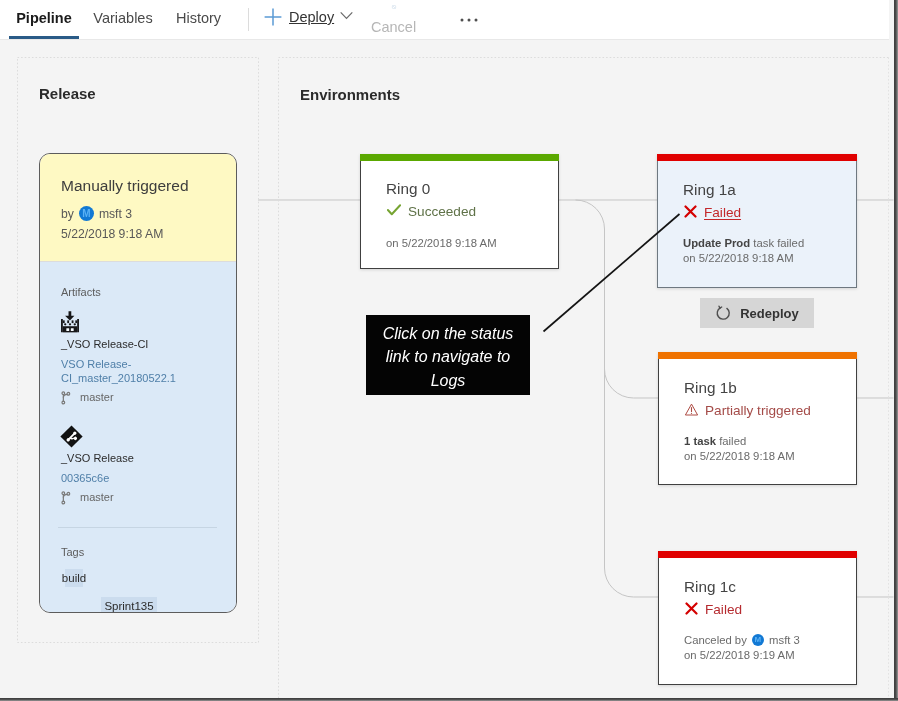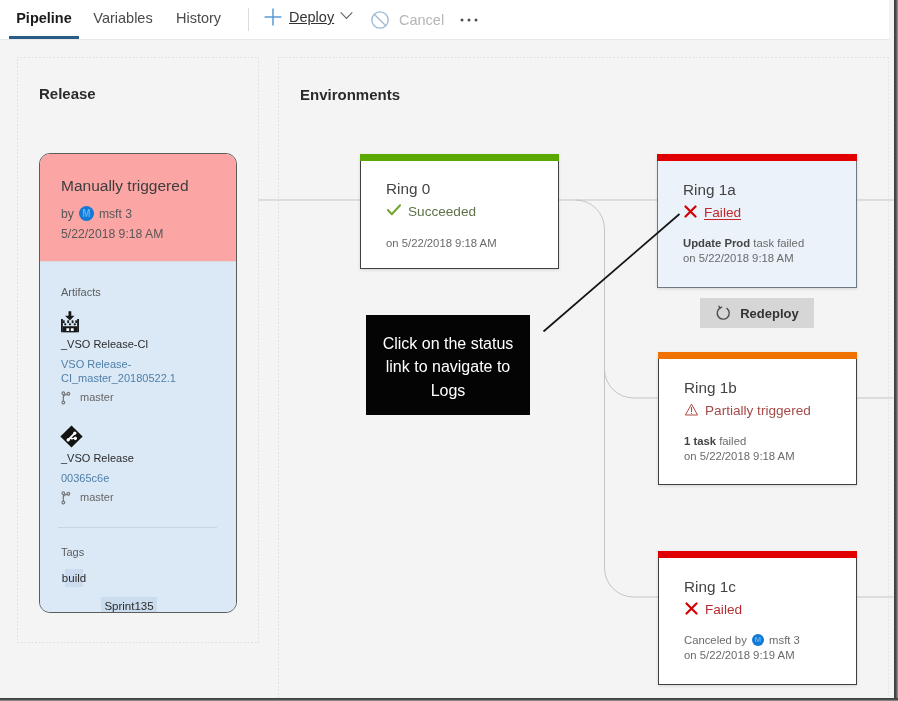--- a/index.html
+++ b/index.html
@@ -21,21 +21,21 @@
   .tbsep{position:absolute;left:248px;top:8px;width:1px;height:23px;background:#dcdcdc;}
   .tbbtn{position:absolute;height:30px;display:flex;align-items:center;gap:7px;
          font-size:14.5px;color:#333;cursor:pointer;}
   .tbbtn.disabled{color:#b6b6b6;cursor:default;}
   .panel-title{position:absolute;font-size:14.5px;font-weight:bold;color:#2b2b2b;}
 
   
   .rel-card{position:absolute;left:39px;top:153px;width:198px;height:460px;
             background:#f7f7f7;border:1px solid #5c5c5c;border-radius:11px;
             box-sizing:border-box;overflow:hidden;}
-  .rel-head{position:absolute;left:0;top:0;right:0;height:108px;background:#fca5a5;
+  .rel-head{position:absolute;left:0;top:0;right:0;height:108px;background:#fef9c3;
             border-bottom:1px solid #dcdcdc;box-sizing:border-box;}
   .rel-title{position:absolute;left:21px;top:23px;font-size:15.5px;color:#3d3d3d;}
   .rel-by{position:absolute;left:21px;top:52px;font-size:12.2px;color:#585858;display:flex;align-items:center;gap:5px;}
   .rel-date{position:absolute;left:21px;top:73px;font-size:12.2px;color:#585858;}
   .rel-body{position:absolute;left:0;top:108px;right:0;bottom:0;background:#dbe9f7;}
   .sec-label{position:absolute;font-size:11px;color:#5c5c5c;}
   .art-name{position:absolute;font-size:11px;color:#2b2b2b;}
   .art-link{position:absolute;font-size:11px;color:#4f7fa8;width:130px;line-height:14px;}
   .art-branch{position:absolute;font-size:11px;color:#666;}
   .divider{position:absolute;height:1px;background:#c6d5e3;}
@@ -47,23 +47,23 @@
        box-sizing:border-box;box-shadow:0 1px 3px rgba(0,0,0,0.13);}
   .env .bar{position:absolute;left:-1px;right:-1px;top:-1px;height:7px;}
   .env-name{position:absolute;left:25px;font-size:15.3px;color:#444444;}
   .env-status{position:absolute;left:26px;font-size:13.6px;display:flex;align-items:flex-start;gap:7px;}
   .env-meta{position:absolute;left:25px;font-size:11.3px;color:#6a6a6a;line-height:15.2px;}
 
   .redeploy{position:absolute;left:700px;top:298px;width:114px;height:30px;
             background:#d6d6d6;display:flex;align-items:center;justify-content:center;gap:8px;
             font-size:13px;font-weight:bold;color:#333;cursor:pointer;}
 
-  .callout{position:absolute;left:366px;top:315px;width:164px;height:100px;background:#040404;
+  .callout{position:absolute;left:366px;top:315px;width:164px;height:80px;background:#040404;
            color:#fff;font-size:16px;line-height:23.5px;text-align:center;
-           display:flex;align-items:center;justify-content:center;}
+           display:flex;align-items:center;justify-content:center;font-style:italic;}
   .callout span{display:block;width:152px;padding-top:4px;}
 
   svg.conn{position:absolute;left:0;top:0;width:898px;height:701px;pointer-events:none;}
 
   .avatar{display:inline-block;width:15px;height:15px;border-radius:50%;
           background:#1279d4;vertical-align:-3px;position:relative;overflow:hidden;flex:none;}
   .avatar::after{content:"M";position:absolute;left:0;right:0;top:0;
           font-size:10px;line-height:15px;text-align:center;color:#5ab1f5;font-weight:bold;}
   .avatar.sm{width:12px;height:12px;vertical-align:-2px;margin:0 2px;}
   .avatar.sm::after{font-size:8px;line-height:12px;}
@@ -101,21 +101,21 @@
     <div class="tbbtn" style="left:264px;top:2px;gap:7px;text-decoration:underline;">
       <svg width="18" height="18" viewBox="0 0 18 18">
         <path d="M9 0.6 V17.4 M0.6 9 H17.4" stroke="#5b9bd5" stroke-width="1.5" fill="none"></path>
       </svg>
       <span>Deploy</span>
       <svg width="13" height="13" viewBox="0 0 13 13" style="margin-left:-1px;margin-top:-3px;">
         <path d="M0.7 3.4 L6.5 9.4 L12.3 3.4" stroke="#6a6a6a" stroke-width="1.2" fill="none"></path>
       </svg>
     </div>
 
-    <div class="tbbtn disabled" style="left:371px;top:5px;gap:10px;">
+    <div class="tbbtn disabled" style="left:371px;top:5px;gap:10px;flex-direction:column;">
       <svg width="18" height="18" viewBox="0 0 18 18">
         <circle cx="9" cy="9" r="8.2" stroke="#9cb9d6" stroke-width="1.3" fill="none"></circle>
         <path d="M3.2 3.2 L14.8 14.8" stroke="#9cb9d6" stroke-width="1.3" fill="none"></path>
       </svg>
       <span>Cancel</span>
     </div>
 
     <div class="tbbtn" style="left:460px;top:5px;">
       <svg width="18" height="8" viewBox="0 0 18 8">
         <circle cx="2" cy="4" r="1.5" fill="#4f4f4f"></circle>

